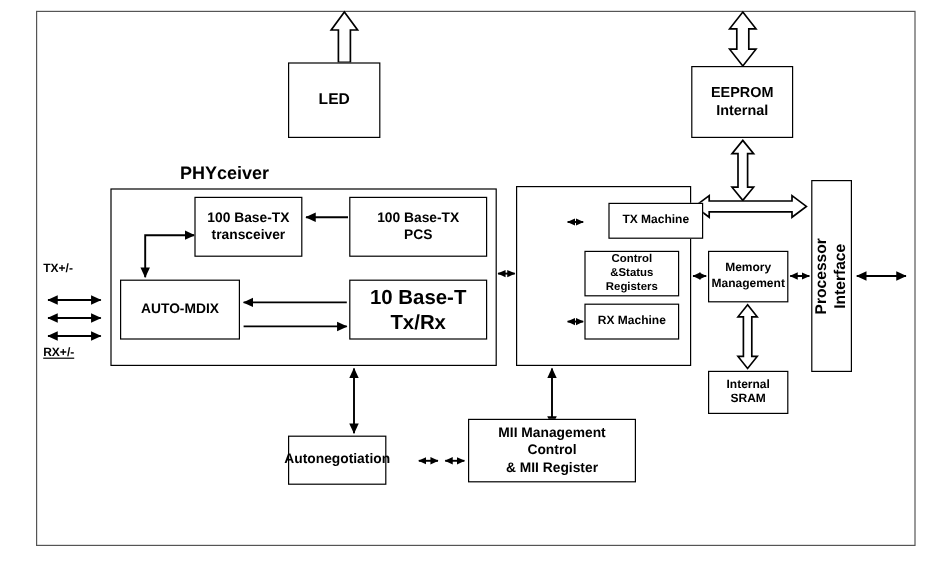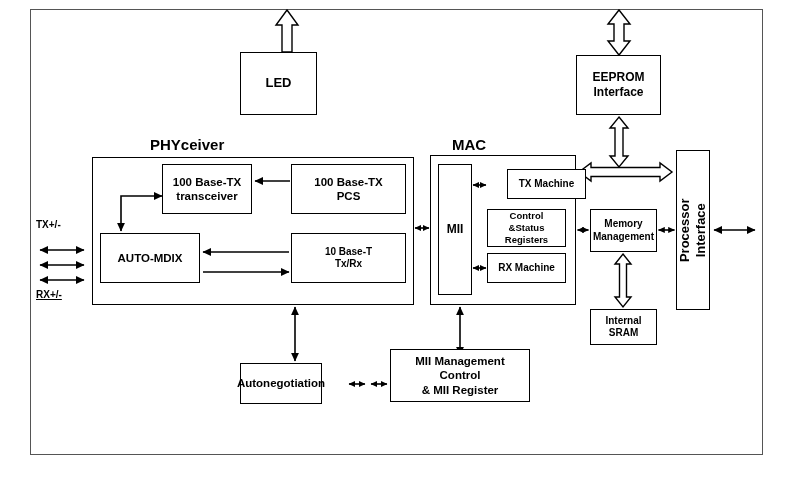--- a/index.html
+++ b/index.html
@@ -20,21 +20,21 @@
   .vtext { transform: rotate(-90deg); white-space: pre-line; text-align: center;
            font-weight: bold; font-size: 13px; line-height: 1.2; }
   
   .b-led  { left:240px; top:52px;  width:77px;  height:63px;  font-size:13px; }
   .b-eep  { left:576px; top:55px;  width:85px;  height:60px;  font-size:12px; }
   .b-phy  { left:92px;  top:157px; width:322px; height:148px; }
   .b-mac  { left:430px; top:155px; width:146px; height:150px; }
   .b-txr  { left:162px; top:164px; width:90px;  height:50px;  font-size:11.5px; }
   .b-pcs  { left:291px; top:164px; width:115px; height:50px;  font-size:11.5px; }
   .b-mdix { left:100px; top:233px; width:100px; height:50px;  font-size:11.5px; }
-  .b-10bt { left:291px; top:233px; width:115px; height:50px;  font-size:10px;text-align:center; }
+  .b-10bt { left:291px; top:233px; width:115px; height:50px;  font-size:17px;text-align:center; }
   .b-mii  { left:438px; top:164px; width:34px;  height:131px; font-size:12px; }
   .b-txm  { left:487px; top:169px; width:79px;  height:30px;  font-size:10px;margin-left:20px; }
   .b-csr  { left:487px; top:209px; width:79px;  height:38px;  font-size:9.5px; }
   .b-rxm  { left:487px; top:253px; width:79px;  height:30px;  font-size:10px; }
   .b-mem  { left:590px; top:209px; width:67px;  height:43px;  font-size:10px; }
   .b-sram { left:590px; top:309px; width:67px;  height:36px;  font-size:10px; }
   .b-proc { left:676px; top:150px; width:34px;  height:160px; }
   .b-auto { left:240px; top:363px; width:82px; height:41px;  font-size:11.5px; }
   .b-miim { left:390px; top:349px; width:140px; height:53px;  font-size:11.5px; }
   .l-phy  { left:150px; top:136px; width:145px; }
@@ -87,49 +87,45 @@
     <line class="sol" x1="295" y1="307" x2="295" y2="361" marker-start="url(#ah)" marker-end="url(#ah)"></line>
     <line class="sol" x1="460" y1="307" x2="460" y2="355" marker-start="url(#ah)" marker-end="url(#ah)"></line>
     <line class="sol" x1="349" y1="384" x2="365" y2="384" marker-start="url(#ahs)" marker-end="url(#ahs)"></line>
     <line class="sol" x1="371" y1="384" x2="387" y2="384" marker-start="url(#ahs)" marker-end="url(#ahs)"></line>
   </svg>
 
   <div class="box container b-phy"></div>
   <div class="box container b-mac"></div>
 
   <div class="glabel l-phy">PHYceiver</div>
-  <div class="glabel l-mac">MAC</div>
 
   <div class="pin p-tx">TX+/-</div>
   <div class="pin p-rx">RX+/-</div>
 
   <div class="box b-led">
     <span>LED</span>
   </div>
   <div class="box b-eep">
     <span>EEPROM
-Interface</span>
+Internal</span>
   </div>
   <div class="box b-txr">
     <span>100 Base-TX
 transceiver</span>
   </div>
   <div class="box b-pcs">
     <span>100 Base-TX
 PCS</span>
   </div>
   <div class="box b-mdix">
     <span>AUTO-MDIX</span>
   </div>
   <div class="box b-10bt">
     <span>10 Base-T
 Tx/Rx</span>
-  </div>
-  <div class="box b-mii">
-    <span>MII</span>
   </div>
   <div class="box b-txm">
     <span>TX Machine</span>
   </div>
   <div class="box b-csr">
     <span>Control
 &amp;Status
 Registers</span>
   </div>
   <div class="box b-rxm">

